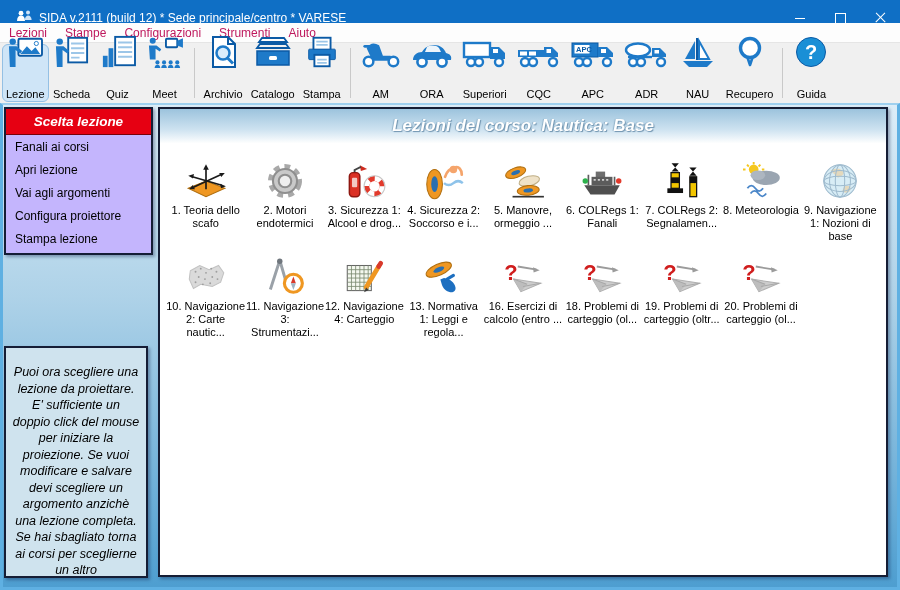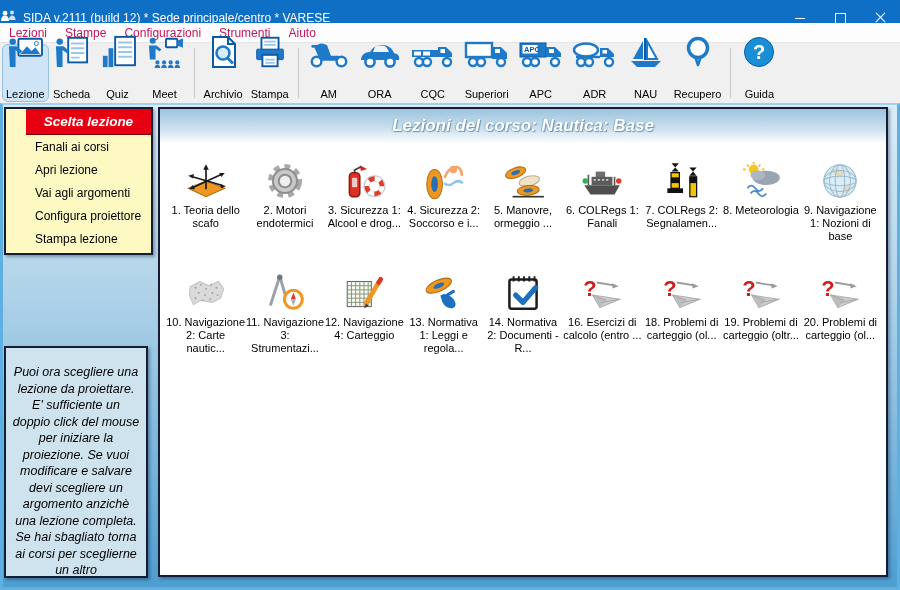--- a/index.html
+++ b/index.html
@@ -1,21 +1,21 @@
 <!DOCTYPE html>
 <html><head>
 <meta charset="utf-8">
 <style>
   * { box-sizing:border-box; margin:0; padding:0; }
   html,body { width:900px; height:590px; }
   body { position:relative; font-family:"Liberation Sans",sans-serif; overflow:hidden; background:#4e9ed0; }
 
   
   .titlebar { position:absolute; top:0; left:0; right:0; height:36px; background:#0f6fc5; color:#fff;
-              display:flex; align-items:center; padding-left:0; }
+              display:flex; align-items:center; padding-left:16px; }
   .title-text { font-size:12px; margin-left:6px; flex:1; white-space:nowrap; }
   .win-btn { width:40px; height:23px; display:flex; align-items:center; justify-content:center; position:relative; }
   .wb-min::after { content:""; width:10px; border-bottom:1px solid #fff; }
   .wb-max::after { content:""; width:9px; height:9px; border:1px solid #fff; }
   .wb-close::before,.wb-close::after { content:""; position:absolute; width:13px; height:1.4px; background:#fff; }
   .wb-close::before { transform:rotate(45deg); } .wb-close::after { transform:rotate(-45deg); }
 
   
   .menubar { position:absolute; top:23px; left:0; right:0; height:19px; background:#fdfdfd;
              display:flex; align-items:center; font-size:12px; color:#be185d; }
@@ -28,37 +28,37 @@
             justify-content:flex-end; gap:19px; font-size:11px; color:#000; border:1px solid transparent; border-radius:2px; }
   .tb-btn.selected { background:#cfe5f7; border-color:#94c0e4;border-radius:6px; }
   .tb-icon { height:38px; display:flex; align-items:center; justify-content:center; }
   .tb-sep { width:1px; background:#c9c9c9; margin:4px 5px; }
 
   
   .client { position:absolute; top:103px; left:0; right:0; bottom:0;
             background:linear-gradient(to bottom,#dcedf8 0%,#aed2e8 40%,#4e9ed0 100%);
             border:3px solid #5fb0e2; border-top:2px solid #9fd0ee; }
 
-  .panel { position:absolute; background:#fef9c3; border:2px solid #151d35; box-shadow:2px 2px 3px rgba(10,20,60,.35);padding-left:20px; }
+  .panel { position:absolute; background:#c4b5fd; border:2px solid #151d35; box-shadow:2px 2px 3px rgba(10,20,60,.35); }
   #panel-menu { left:4px; top:107px; width:149px; height:148px; }
   .panel-header { height:26px; background:#e60012; border-bottom:1px solid #7a0008; color:#fff;
                   font-size:13.5px; font-weight:bold; font-style:italic;
                   display:flex; align-items:center; justify-content:center; }
   .side-item { font-size:12px; padding:4.5px 9px; color:#000; }
 
   #panel-info { left:4px; top:346px; width:144px; height:232px; background:#cfe3ee; padding:16px 6px; }
   .info-text { font-size:12.5px; font-style:italic; text-align:center; line-height:1.32; color:#000; }
 
   #main-panel { position:absolute; left:158px; top:107px; width:730px; height:470px; background:#fff;
                 border:2px solid #151d35; box-shadow:2px 2px 3px rgba(10,20,60,.35); overflow:hidden; }
   .banner { height:34px; background:linear-gradient(to bottom,#9cc3dd 0%,#cde2f0 60%,#fdfefe 100%);
             display:flex; align-items:center; justify-content:center; color:#fff; font-weight:bold;
             font-style:italic; font-size:17px; text-shadow:1px 1px 1px #6f93af, -1px 0 1px #8fb0c8; }
 
-  .lesson-grid { display:grid; grid-template-columns:repeat(9,1fr); padding:8px 6px 0; row-gap:20px; }
+  .lesson-grid { display:grid; grid-template-columns:repeat(9,1fr); padding:8px 6px 0; row-gap:4px; }
   .lesson { display:flex; flex-direction:column; align-items:center; }
   .lesson-icon { height:50px; display:flex; align-items:flex-end; justify-content:center; }
   .lesson-label { margin-top:3px; font-size:11px; line-height:1.18; text-align:center; color:#000; }
 </style>
 </head>
 <body>
 
 <div class="titlebar">
   <span id="app-icon"><svg width="17" height="13" viewBox="0 0 17 13">
         <circle cx="5" cy="3.2" r="2.4" fill="#fff"></circle>
@@ -140,20 +140,31 @@
           <path d="M8 2h15l7 7v23H8z" fill="#fff" stroke="#0b5aa5" stroke-width="2"></path>
           <path d="M23 2v7h7" fill="none" stroke="#0b5aa5" stroke-width="2"></path>
           <circle cx="18" cy="18" r="6.5" fill="#d9ecfb" stroke="#1e7ac9" stroke-width="2.5"></circle>
           <path d="M22.5 23l5.5 5.5" stroke="#1e7ac9" stroke-width="3"></path>
         </svg>
       </span>
       <span class="tb-label">Archivio</span>
     </div>
     <div class="tb-btn">
       <span class="tb-icon">
+        <svg width="40" height="34" viewBox="0 0 40 34">
+          <path d="M9 3h22l3 4H6z" fill="none" stroke="#0b5aa5" stroke-width="1.8"></path>
+          <path d="M7 9h26l3 4H4z" fill="none" stroke="#0b5aa5" stroke-width="1.8"></path>
+          <rect x="4" y="16" width="32" height="14" fill="#1e7ac9" stroke="#0b5aa5" stroke-width="1.5"></rect>
+          <rect x="16" y="21" width="8" height="4" rx="1.5" fill="#fff"></rect>
+        </svg>
+      </span>
+      <span class="tb-label">Catalogo</span>
+    </div>
+    <div class="tb-btn">
+      <span class="tb-icon">
         <svg width="38" height="34" viewBox="0 0 40 34">
           <rect x="11" y="2" width="18" height="13" fill="#fff" stroke="#0b5aa5" stroke-width="2"></rect>
           <path d="M14 6h12M14 9.5h12" stroke="#9cc6e8" stroke-width="1.8"></path>
           <rect x="6" y="14" width="28" height="11" rx="1" fill="#1e7ac9" stroke="#0b5aa5"></rect>
           <rect x="12" y="20" width="16" height="12" fill="#fff" stroke="#0b5aa5" stroke-width="2"></rect>
           <path d="M15 25h10M15 28.5h10" stroke="#9cc6e8" stroke-width="1.8"></path>
         </svg>
       </span>
       <span class="tb-label">Stampa</span>
     </div>
@@ -172,49 +183,49 @@
     <div class="tb-btn">
       <span class="tb-icon">
         <svg width="44" height="30" viewBox="0 0 44 30">
           <path d="M3 21c0-5 4-8 9-8 3-5 7-7 12-7 6 0 10 3 12 8 4 1 6 3 5 7z" fill="#1e7ac9"></path>
           <path d="M17 8c4-2 9-2 12 1l2 4H15z" fill="#fff" opacity=".92"></path>
           <circle cx="12" cy="23" r="4.6" fill="#fff" stroke="#1e7ac9" stroke-width="2.6"></circle>
           <circle cx="32" cy="23" r="4.6" fill="#fff" stroke="#1e7ac9" stroke-width="2.6"></circle>
         </svg>
       </span>
       <span class="tb-label">ORA</span>
+    </div>
+    <div class="tb-btn">
+      <span class="tb-icon">
+        <svg width="46" height="30" viewBox="0 0 46 30">
+          <rect x="2" y="4" width="26" height="14" fill="#fff" stroke="#1e7ac9" stroke-width="2.4"></rect>
+          <path d="M28 8h9l6 6v6H28z" fill="#1e7ac9"></path>
+          <rect x="31" y="10" width="5" height="4" fill="#fff"></rect>
+          <path d="M2 18h41" stroke="#1e7ac9" stroke-width="2"></path>
+          <circle cx="9" cy="23" r="4" fill="#fff" stroke="#1e7ac9" stroke-width="2.4"></circle>
+          <circle cx="17" cy="23" r="4" fill="#fff" stroke="#1e7ac9" stroke-width="2.4"></circle>
+          <circle cx="37" cy="23" r="4" fill="#fff" stroke="#1e7ac9" stroke-width="2.4"></circle>
+        </svg>
+      </span>
+      <span class="tb-label">Superiori</span>
     </div>
     <div class="tb-btn">
       <span class="tb-icon">
         <svg width="46" height="30" viewBox="0 0 46 30">
           <rect x="2" y="11" width="26" height="7" fill="#1e7ac9"></rect>
           <rect x="4" y="12.5" width="7" height="4" fill="#fff"></rect>
           <rect x="13" y="12.5" width="7" height="4" fill="#fff"></rect>
           <path d="M28 8h8l6 6v4H28z" fill="#1e7ac9"></path>
           <rect x="30.5" y="10" width="4.5" height="4" fill="#fff"></rect>
           <circle cx="9" cy="23" r="4" fill="#fff" stroke="#1e7ac9" stroke-width="2.4"></circle>
           <circle cx="17" cy="23" r="4" fill="#fff" stroke="#1e7ac9" stroke-width="2.4"></circle>
           <circle cx="37" cy="23" r="4" fill="#fff" stroke="#1e7ac9" stroke-width="2.4"></circle>
         </svg>
       </span>
       <span class="tb-label">CQC</span>
-    </div>
-    <div class="tb-btn">
-      <span class="tb-icon">
-        <svg width="46" height="30" viewBox="0 0 46 30">
-          <rect x="2" y="4" width="26" height="14" fill="#fff" stroke="#1e7ac9" stroke-width="2.4"></rect>
-          <path d="M28 8h9l6 6v6H28z" fill="#1e7ac9"></path>
-          <rect x="31" y="10" width="5" height="4" fill="#fff"></rect>
-          <path d="M2 18h41" stroke="#1e7ac9" stroke-width="2"></path>
-          <circle cx="9" cy="23" r="4" fill="#fff" stroke="#1e7ac9" stroke-width="2.4"></circle>
-          <circle cx="17" cy="23" r="4" fill="#fff" stroke="#1e7ac9" stroke-width="2.4"></circle>
-          <circle cx="37" cy="23" r="4" fill="#fff" stroke="#1e7ac9" stroke-width="2.4"></circle>
-        </svg>
-      </span>
-      <span class="tb-label">Superiori</span>
     </div>
     <div class="tb-btn">
       <span class="tb-icon">
         <svg width="46" height="30" viewBox="0 0 46 30">
           <rect x="2" y="4" width="26" height="14" fill="#1e7ac9" stroke="#0b5aa5"></rect>
           <rect x="4.5" y="6" width="15" height="8.5" fill="#fff"></rect>
           <text x="6" y="13" font-size="7.5" font-weight="bold" fill="#0b5aa5" font-family="Liberation Sans,sans-serif">APC</text>
           <path d="M28 8h9l6 6v4H28z" fill="#1e7ac9"></path>
           <rect x="31" y="10" width="5" height="4" fill="#fff"></rect>
           <circle cx="9" cy="23" r="4" fill="#fff" stroke="#1e7ac9" stroke-width="2.4"></circle>
@@ -477,30 +488,20 @@
             </g>
             <path d="M22 20c6 1 10 4 11 9 .5 3-2 5-5 4.5-4-.6-7-3.5-8-7l-1.5-5z" fill="#1d6fc0"></path>
             <path d="M25 21l6-3.5" stroke="#1d6fc0" stroke-width="3" stroke-linecap="round"></path>
           </svg>
         </div>
         <div class="lesson-label">13. Normativa 1: Leggi e regola...</div>
       </div>
       <div class="lesson">
         <div class="lesson-icon">
           <svg width="46" height="40" viewBox="0 0 44 38">
-            <rect x="9" y="6" width="26" height="28" rx="2" fill="#fff" stroke="#1c1c1c" stroke-width="2.4"></rect>
-            <path d="M13 3v5M18 3v5M23 3v5M28 3v5M33 3v5" stroke="#1c1c1c" stroke-width="1.8"></path>
-            <path d="M15 21l7 7 12-14" fill="none" stroke="#1d6fc0" stroke-width="5" stroke-linecap="round" stroke-linejoin="round"></path>
-          </svg>
-        </div>
-        <div class="lesson-label">14. Normativa 2: Documenti - R...</div>
-      </div>
-      <div class="lesson">
-        <div class="lesson-icon">
-          <svg width="46" height="40" viewBox="0 0 44 38">
             <text x="4" y="22" font-size="21" font-weight="bold" fill="#d01d1d" font-family="Liberation Sans,sans-serif">?</text>
             <path d="M17 9l18 3" stroke="#9b9b9b" stroke-width="1.8"></path>
             <polygon points="38,12.6 31.5,9.6 32.2,14.6" fill="#9b9b9b"></polygon>
             <polygon points="13,21 39,25 20,33" fill="#cdcdcd" stroke="#b0b0b0"></polygon>
             <polygon points="13,21 26,26 20,33" fill="#bdbdbd"></polygon>
             <path d="M13 21l13 5M39 25l-17 3" stroke="#a8a8a8" stroke-width="1"></path>
           </svg>
         </div>
         <div class="lesson-label">16. Esercizi di calcolo (entro ...</div>
       </div>

